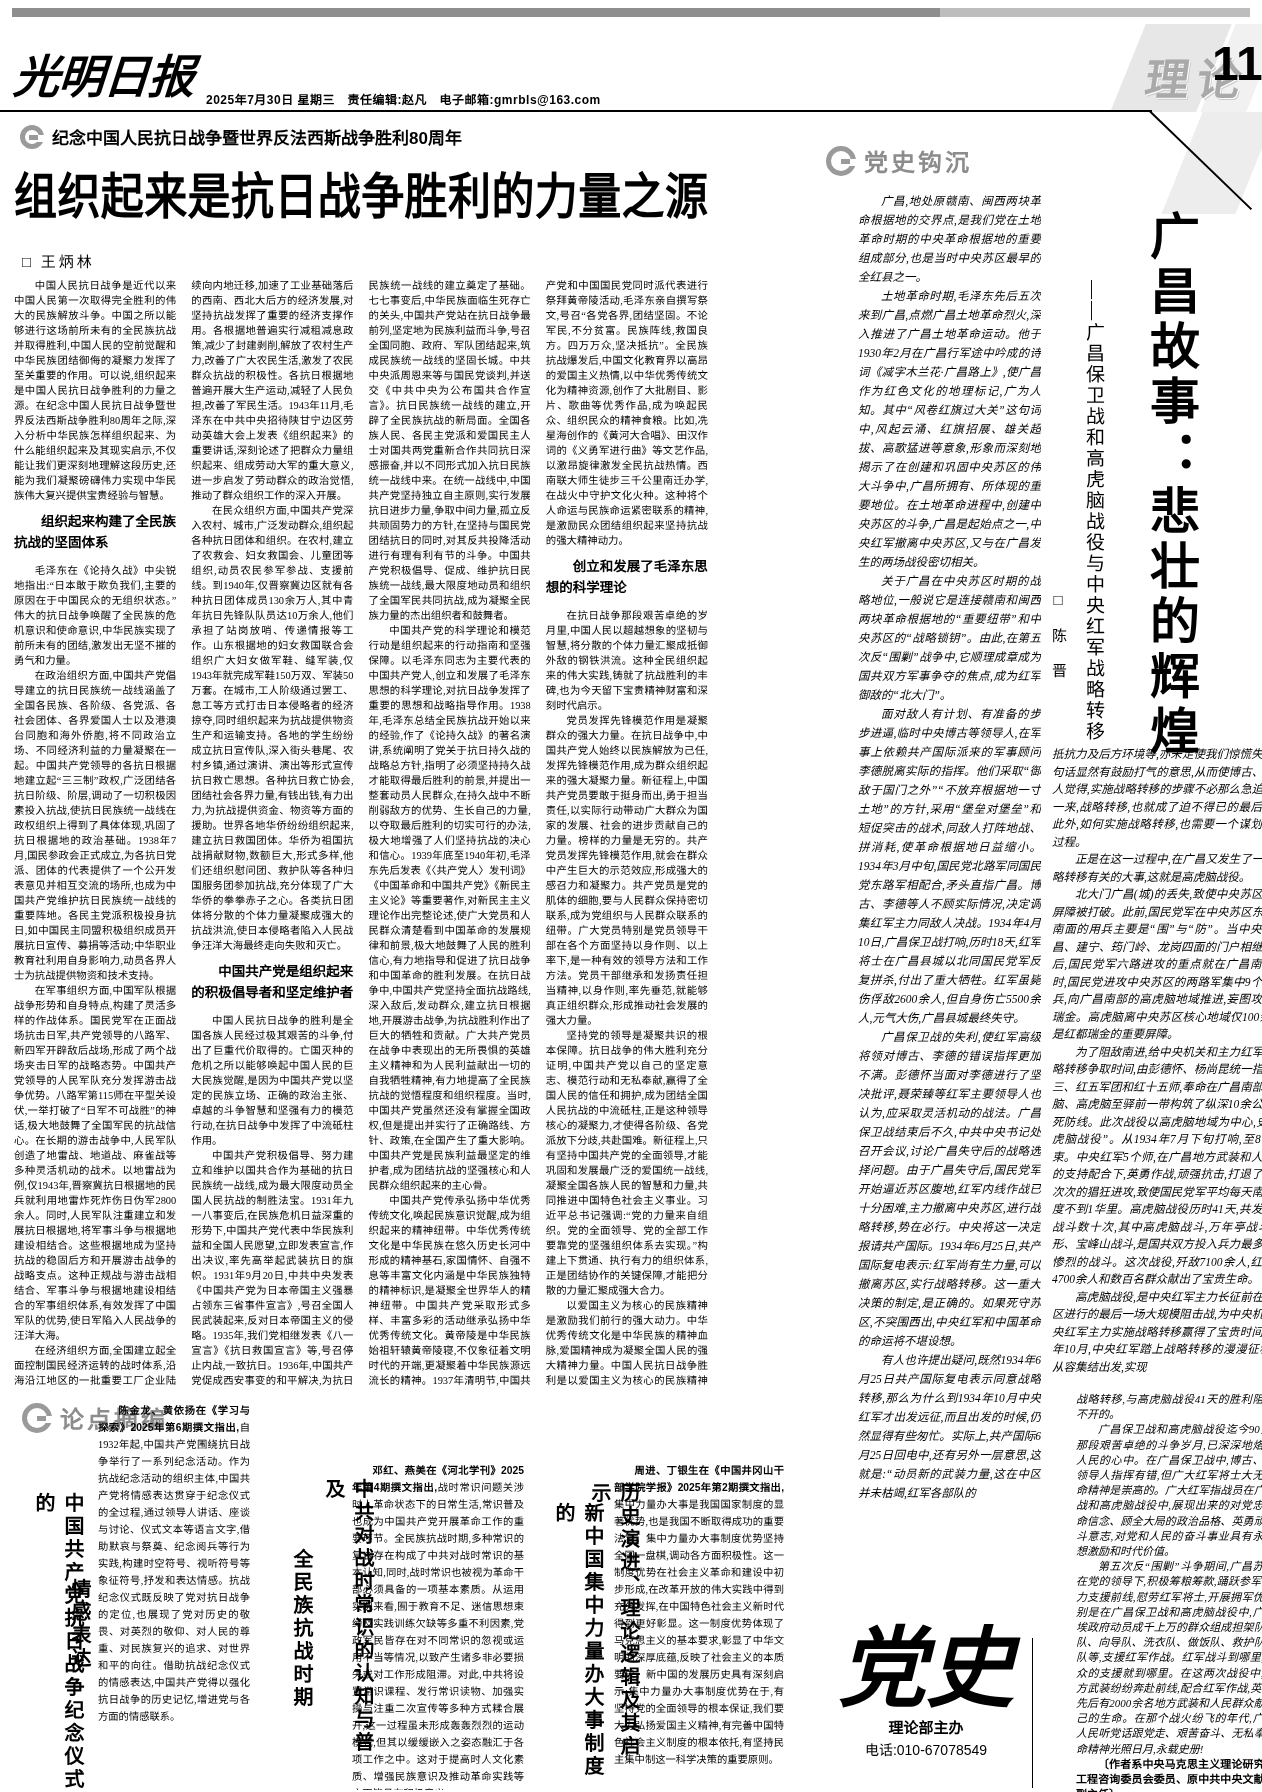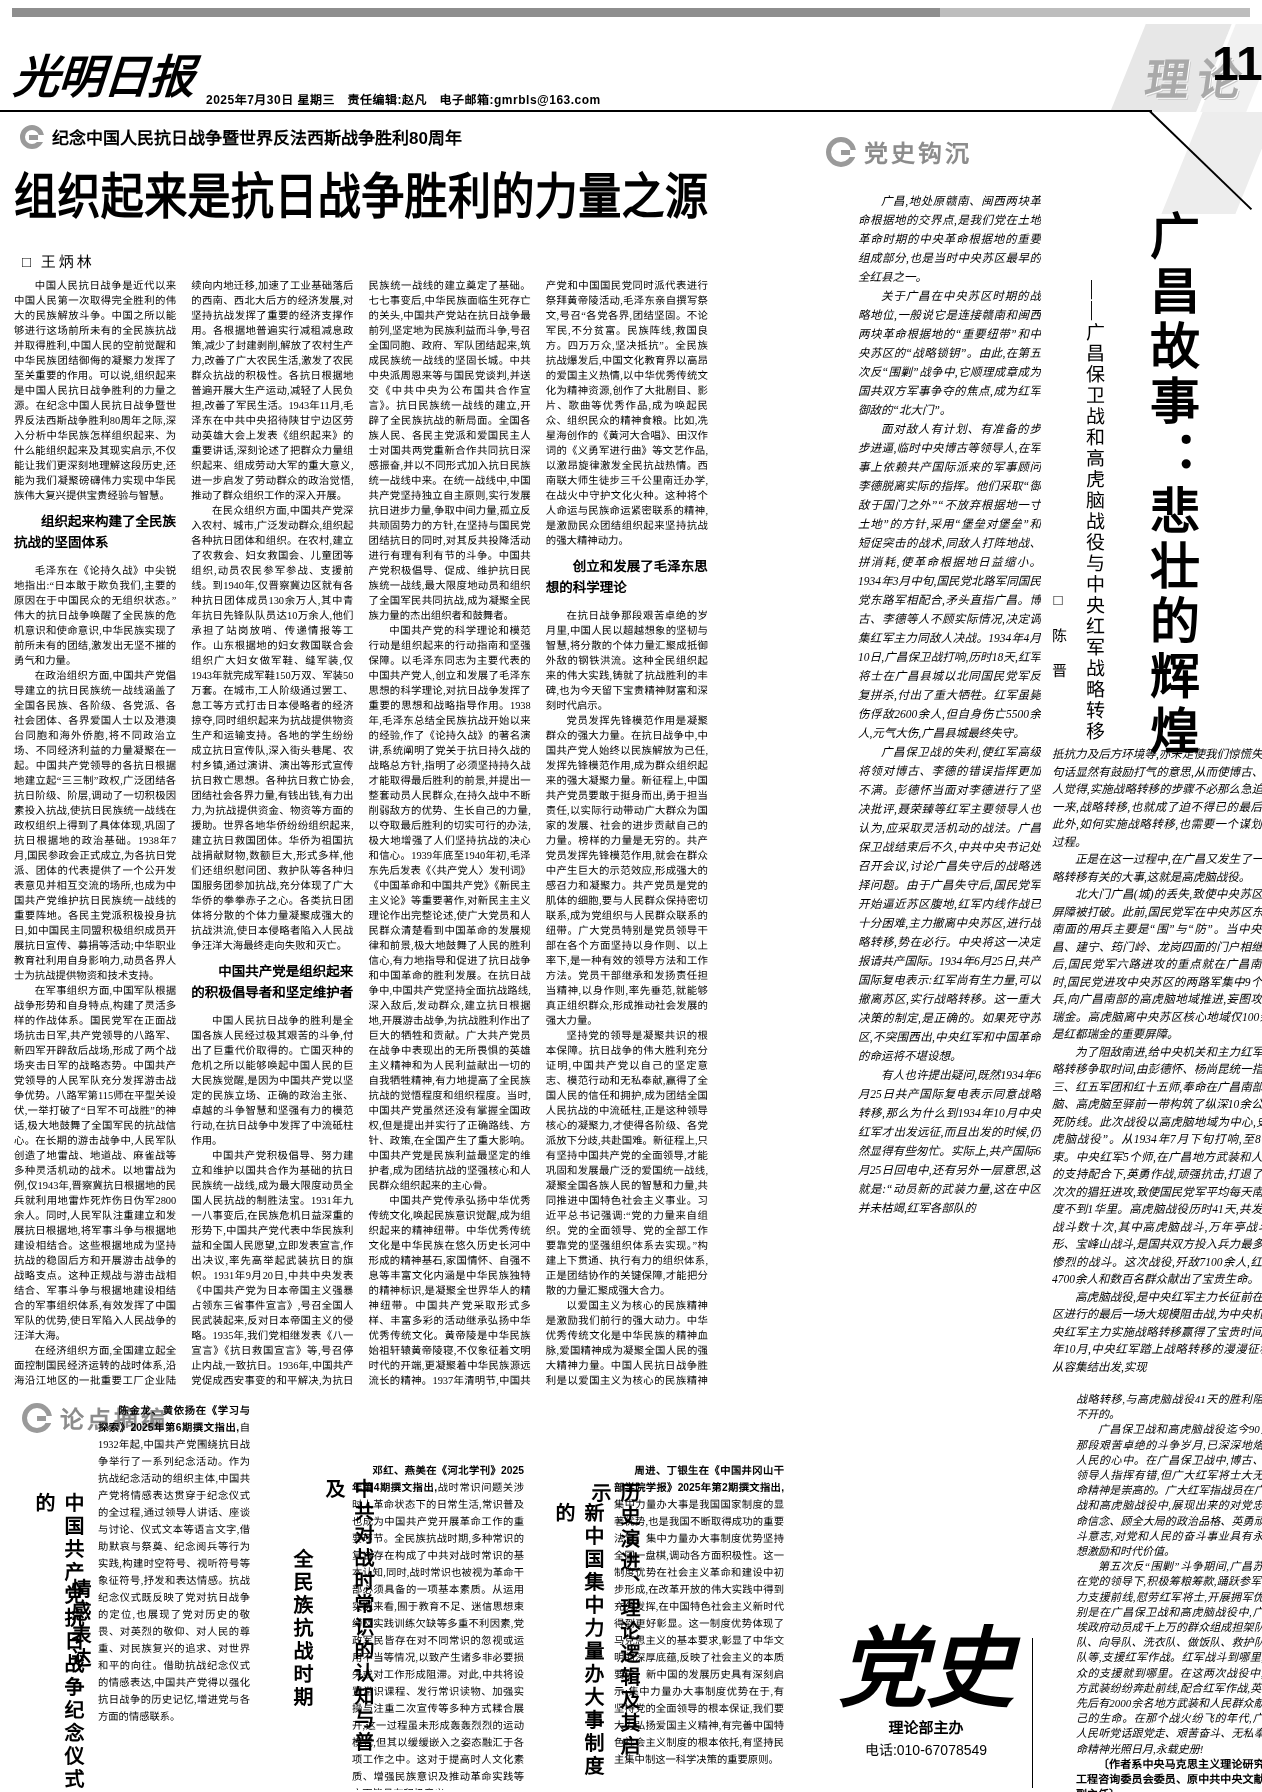--- a/index.html
+++ b/index.html
@@ -44,21 +44,21 @@
   .byline-main{left:22px;top:250px;font-size:15px;letter-spacing:3px;}
   .mainbody{left:14px;top:278px;width:694px;height:1114px;overflow:hidden;
             column-count:4;column-gap:15px;font-size:10.4px;line-height:15px;text-align:justify;}
   .mainbody p{margin:0;text-indent:2em;}
   .mainbody h3.sub{font-family:"Liberation Sans","DejaVu Sans",sans-serif;font-size:13.5px;
             line-height:1.55;font-weight:bold;margin:9px 0;text-indent:2em;text-align:left;}
   .mainbody p.credit,.kaicol p.credit{font-family:"Liberation Sans","DejaVu Sans",sans-serif;
             font-weight:bold;font-style:normal;}
 
   
-  .kicker-hist{left:826px;top:134px;font-family:"Liberation Sans","DejaVu Sans",sans-serif;
+  .kicker-hist{left:826px;top:143px;font-family:"Liberation Sans","DejaVu Sans",sans-serif;
                font-size:24px;font-weight:bold;color:#8c8c8c;}
   .kicker-hist span.t{vertical-align:middle;margin-left:8px;letter-spacing:3px;}
   .kaicol{font-style:italic;text-align:justify;overflow:hidden;margin-left:36px;}
   .kaicol p{margin:0;text-indent:2em;}
   .kaicol p.cont{text-indent:0;}
   .histcol1{left:822px;top:192px;width:183px;height:1420px;font-size:11.5px;line-height:19px;}
   .histcol2{left:1016px;top:746px;width:246px;height:644px;font-size:11.5px;line-height:17.5px;}
   .histcol3{left:1040px;top:1392px;width:222px;height:400px;font-size:11px;line-height:15.2px;}
   .vauthor{left:1048px;top:592px;height:140px;writing-mode:vertical-rl;font-size:15px;letter-spacing:8px;}
   .vsub{left:1080px;top:280px;height:510px;writing-mode:vertical-rl;font-size:19px;letter-spacing:2px;}
@@ -119,20 +119,21 @@
     <p>党员发挥先锋模范作用是凝聚群众的强大力量。在抗日战争中,中国共产党人始终以民族解放为己任,发挥先锋模范作用,成为群众组织起来的强大凝聚力量。新征程上,中国共产党员要敢于挺身而出,勇于担当责任,以实际行动带动广大群众为国家的发展、社会的进步贡献自己的力量。榜样的力量是无穷的。共产党员发挥先锋模范作用,就会在群众中产生巨大的示范效应,形成强大的感召力和凝聚力。共产党员是党的肌体的细胞,要与人民群众保持密切联系,成为党组织与人民群众联系的纽带。广大党员特别是党员领导干部在各个方面坚持以身作则、以上率下,是一种有效的领导方法和工作方法。党员干部继承和发扬责任担当精神,以身作则,率先垂范,就能够真正组织群众,形成推动社会发展的强大力量。</p>
     <p>坚持党的领导是凝聚共识的根本保障。抗日战争的伟大胜利充分证明,中国共产党以自己的坚定意志、模范行动和无私奉献,赢得了全国人民的信任和拥护,成为团结全国人民抗战的中流砥柱,正是这种领导核心的凝聚力,才使得各阶级、各党派放下分歧,共赴国难。新征程上,只有坚持中国共产党的全面领导,才能巩固和发展最广泛的爱国统一战线,凝聚全国各族人民的智慧和力量,共同推进中国特色社会主义事业。习近平总书记强调:“党的力量来自组织。党的全面领导、党的全部工作要靠党的坚强组织体系去实现。”构建上下贯通、执行有力的组织体系,正是团结协作的关键保障,才能把分散的力量汇聚成强大合力。</p>
     <p>以爱国主义为核心的民族精神是激励我们前行的强大动力。中华优秀传统文化是中华民族的精神血脉,爱国精神成为凝聚全国人民的强大精神力量。中国人民抗日战争胜利是以爱国主义为核心的民族精神的伟大胜利。习近平总书记指出,中国人民在抗日战争的壮阔进程中孕育出伟大抗战精神,向世界展示了天下兴亡、匹夫有责的爱国情怀,视死如归、宁死不屈的民族气节,不畏强暴、血战到底的英雄气概,百折不挠、坚忍不拔的必胜信念。在新时代,我们要大力弘扬爱国主义精神,以时代精神激活中华优秀传统文化的生命力,推进中华优秀传统文化创造性转化和创新性发展,将其融入社会主义核心价值观的培育和践行中,通过多种途径加强爱国主义宣传教育,激发全体人民的民族自豪感和爱国情怀,不断增强民族凝聚力和向心力,以更加坚定的信心和更加昂扬的斗志,为以中国式现代化全面推进强国建设、民族复兴伟业凝聚力量。</p>
   </div>
 
 <div class="abs kicker-hist">
   <span class="gicon g30"></span><span class="t">党史钩沉</span>
 </div>
 <div class="abs kaicol histcol1 colflow">
     <p>广昌,地处原赣南、闽西两块革命根据地的交界点,是我们党在土地革命时期的中央革命根据地的重要组成部分,也是当时中央苏区最早的全红县之一。</p>
+    <p>土地革命时期,毛泽东先后五次来到广昌,点燃广昌土地革命烈火,深入推进了广昌土地革命运动。他于1930年2月在广昌行军途中吟成的诗词《减字木兰花·广昌路上》,使广昌作为红色文化的地理标记,广为人知。其中“风卷红旗过大关”这句词中,风起云涌、红旗招展、雄关超拔、高歌猛进等意象,形象而深刻地揭示了在创建和巩固中央苏区的伟大斗争中,广昌所拥有、所体现的重要地位。在土地革命进程中,创建中央苏区的斗争,广昌是起始点之一,中央红军撤离中央苏区,又与在广昌发生的两场战役密切相关。</p>
     <p>关于广昌在中央苏区时期的战略地位,一般说它是连接赣南和闽西两块革命根据地的“重要纽带”和中央苏区的“战略锁钥”。由此,在第五次反“围剿”战争中,它顺理成章成为国共双方军事争夺的焦点,成为红军御敌的“北大门”。</p>
     <p>面对敌人有计划、有准备的步步进逼,临时中央博古等领导人,在军事上依赖共产国际派来的军事顾问李德脱离实际的指挥。他们采取“御敌于国门之外”“不放弃根据地一寸土地”的方针,采用“堡垒对堡垒”和短促突击的战术,同敌人打阵地战、拼消耗,使革命根据地日益缩小。1934年3月中旬,国民党北路军同国民党东路军相配合,矛头直指广昌。博古、李德等人不顾实际情况,决定调集红军主力同敌人决战。1934年4月10日,广昌保卫战打响,历时18天,红军将士在广昌县城以北同国民党军反复拼杀,付出了重大牺牲。红军虽毙伤俘敌2600余人,但自身伤亡5500余人,元气大伤,广昌县城最终失守。</p>
     <p>广昌保卫战的失利,使红军高级将领对博古、李德的错误指挥更加不满。彭德怀当面对李德进行了坚决批评,聂荣臻等红军主要领导人也认为,应采取灵活机动的战法。广昌保卫战结束后不久,中共中央书记处召开会议,讨论广昌失守后的战略选择问题。由于广昌失守后,国民党军开始逼近苏区腹地,红军内线作战已十分困难,主力撤离中央苏区,进行战略转移,势在必行。中央将这一决定报请共产国际。1934年6月25日,共产国际复电表示:红军尚有生力量,可以撤离苏区,实行战略转移。这一重大决策的制定,是正确的。如果死守苏区,不突围西出,中央红军和中国革命的命运将不堪设想。</p>
     <p>有人也许提出疑问,既然1934年6月25日共产国际复电表示同意战略转移,那么为什么到1934年10月中央红军才出发远征,而且出发的时候,仍然显得有些匆忙。实际上,共产国际6月25日回电中,还有另外一层意思,这就是:“动员新的武装力量,这在中区并未枯竭,红军各部队的</p>
   </div>
 <div class="abs vauthor">□ 陈 晋</div>
 <div class="abs vsub">——广昌保卫战和高虎脑战役与中央红军战略转移</div>
 <div class="abs vmain">广昌故事：悲壮的辉煌</div>
 <div class="abs kaicol histcol2 colflow">
     <p class="cont">抵抗力及后方环境等,亦未足使我们惊慌失措。”这句话显然有鼓励打气的意思,从而使博古、李德等人觉得,实施战略转移的步骤不必那么急迫。这样一来,战略转移,也就成了迫不得已的最后选择。此外,如何实施战略转移,也需要一个谋划和准备过程。</p>

